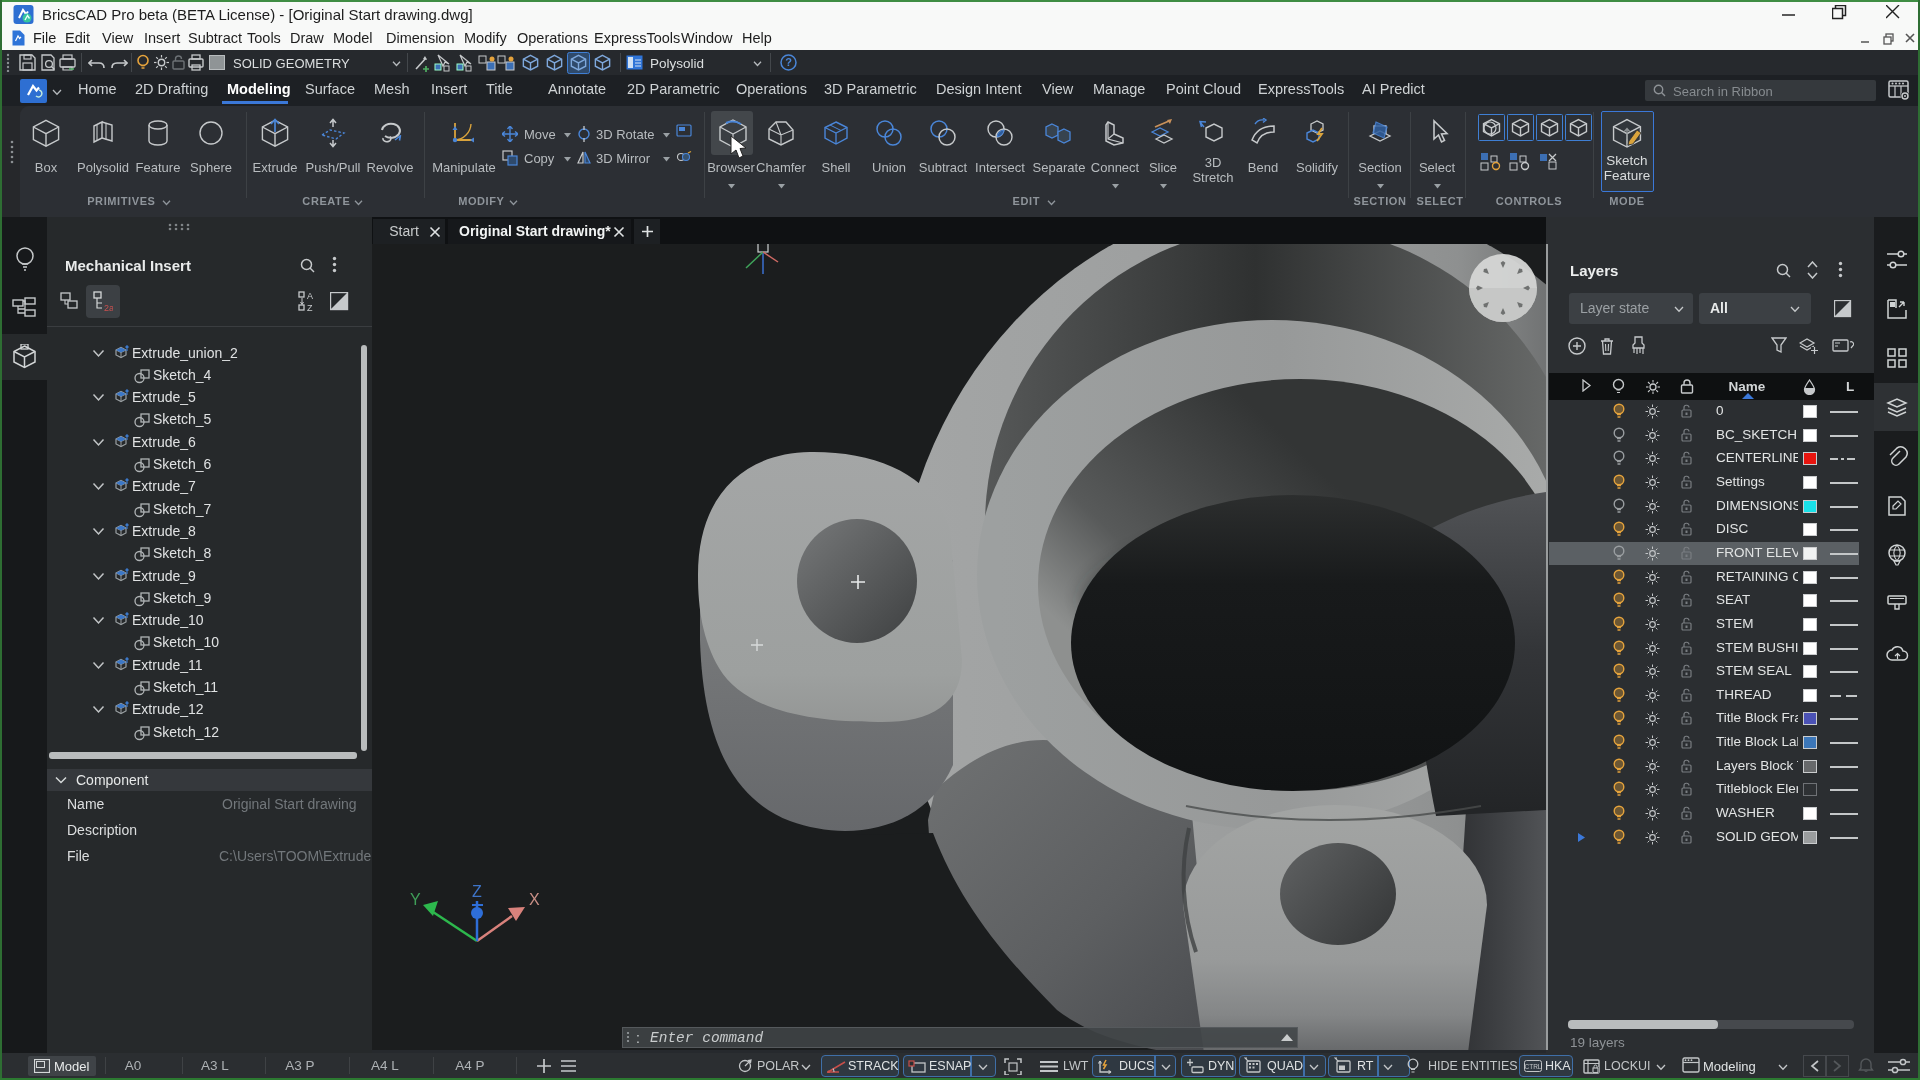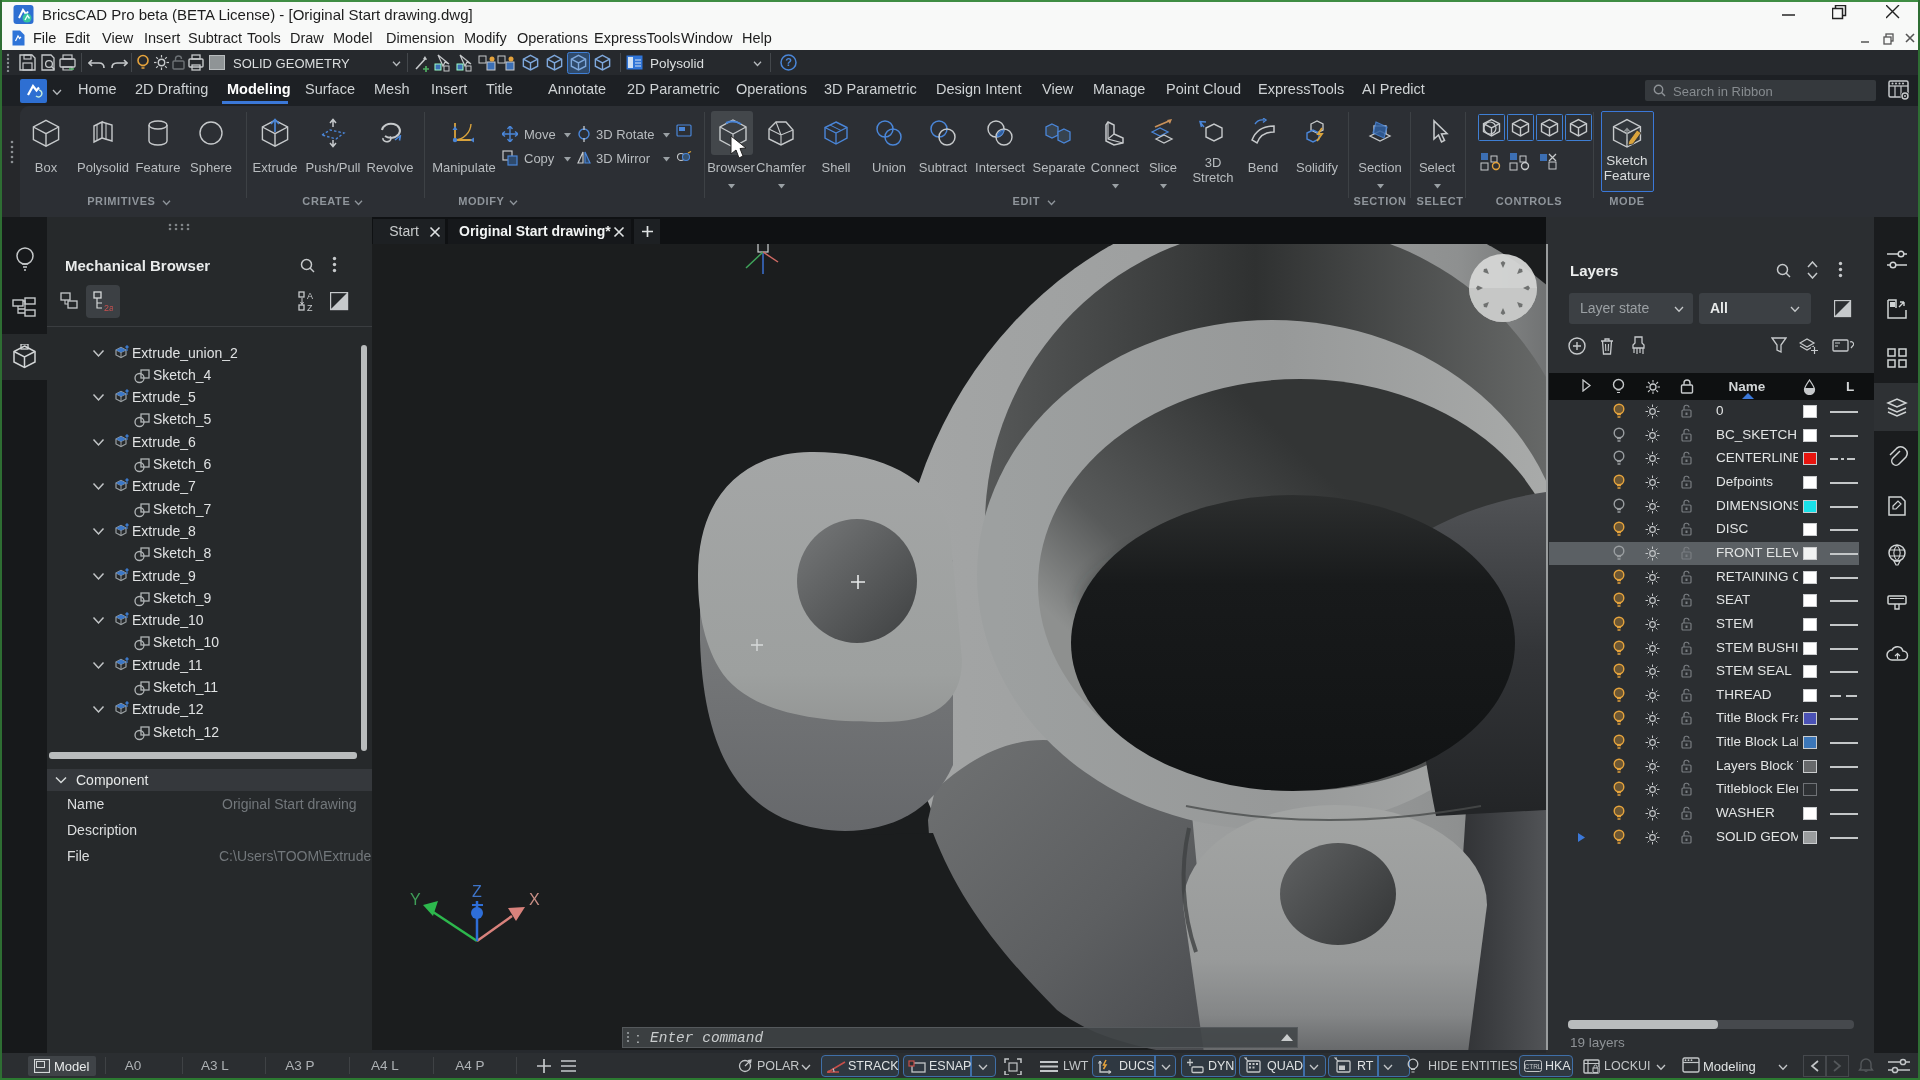--- a/index.html
+++ b/index.html
@@ -690,21 +690,21 @@
       <circle cx="2" cy="2" r="1.3"></circle>
       <circle cx="8" cy="2" r="1.3"></circle>
       <circle cx="14" cy="2" r="1.3"></circle>
       <circle cx="20" cy="2" r="1.3"></circle>
       <circle cx="2" cy="6" r="1.3"></circle>
       <circle cx="8" cy="6" r="1.3"></circle>
       <circle cx="14" cy="6" r="1.3"></circle>
       <circle cx="20" cy="6" r="1.3"></circle>
     </g>
   </svg>
-<div style="position:absolute;left:65px;top:257px;font:700 15px &quot;Liberation Sans&quot;,sans-serif;color:#e9ebeb;white-space:nowrap;">Mechanical Browser</div>
+<div style="position:absolute;left:65px;top:257px;font:700 15px &quot;Liberation Sans&quot;,sans-serif;color:#e9ebeb;white-space:nowrap;">Mechanical Insert</div>
 <svg style="position:absolute;left:300px;top:258px;" width="15" height="15" viewBox="0 0 15 15">
     <circle cx="6.5" cy="6.5" r="5" fill="none" stroke="#c6c9cb" stroke-width="1.5"></circle>
     <path d="M10 10 L14 14" stroke="#c6c9cb" stroke-width="1.5"></path>
   </svg>
 <svg style="position:absolute;left:332px;top:256px;" width="5" height="17" viewBox="0 0 5 17">
     <g fill="#c6c9cb">
       <circle cx="2.5" cy="2.5" r="1.7"></circle>
       <circle cx="2.5" cy="8.5" r="1.7"></circle>
       <circle cx="2.5" cy="14.5" r="1.7"></circle>
     </g>
@@ -1064,21 +1064,21 @@
       <path d="M10.7 10.7 L12.4 12.4"></path>
       <path d="M2.6 12.4 L4.3 10.7"></path>
       <path d="M10.7 4.3 L12.4 2.6"></path>
     </g>
   </svg>
 <svg style="position:absolute;left:1680px;top:474.95px;" width="14" height="14" viewBox="0 0 14 14">
     <rect x="2" y="6" width="9" height="7" rx="1" fill="none" stroke="#797d81" stroke-width="1.2"></rect>
     <path d="M4 6 L4 4 A2.5 2.5 0 0 1 9 3.5" fill="none" stroke="#797d81" stroke-width="1.2"></path>
     <rect x="5.5" y="8.5" width="2" height="2.5" fill="#797d81"></rect>
   </svg>
-<div style="position:absolute;left:1716px;top:473.95px;font:400 13.5px &quot;Liberation Sans&quot;,sans-serif;color:#e2e4e4;white-space:nowrap;max-width:82px;overflow:hidden">Defpoints</div>
+<div style="position:absolute;left:1716px;top:473.95px;font:400 13.5px &quot;Liberation Sans&quot;,sans-serif;color:#e2e4e4;white-space:nowrap;max-width:82px;overflow:hidden">Settings</div>
 <div style="position:absolute;left:1803px;top:475.95px;width:14px;height:13px;background:#ffffff;border:1px solid #caccce"></div>
 <div style="position:absolute;left:1830px;top:481.95px;width:28px;height:2px;background:#c4c7c8;"></div>
 <svg style="position:absolute;left:1612px;top:497.6px;" width="14" height="16" viewBox="0 0 14 16">
     <circle cx="7" cy="6" r="4.8" fill="none" fill-opacity="0.35" stroke="#9a9ea1" stroke-width="1.4"></circle>
     <path d="M5 11.5 L9 11.5 M5.5 14 L8.5 14" stroke="#9a9ea1" stroke-width="1.3"></path>
   </svg>
 <svg style="position:absolute;left:1645px;top:498.6px;" width="15" height="15" viewBox="0 0 15 15">
     <circle cx="7.5" cy="7.5" r="2.8" fill="none" stroke="#c2c5c7" stroke-width="1.2"></circle>
     <g stroke="#c2c5c7" stroke-width="1">
       <path d="M7.5 0.5 L7.5 3"></path>

